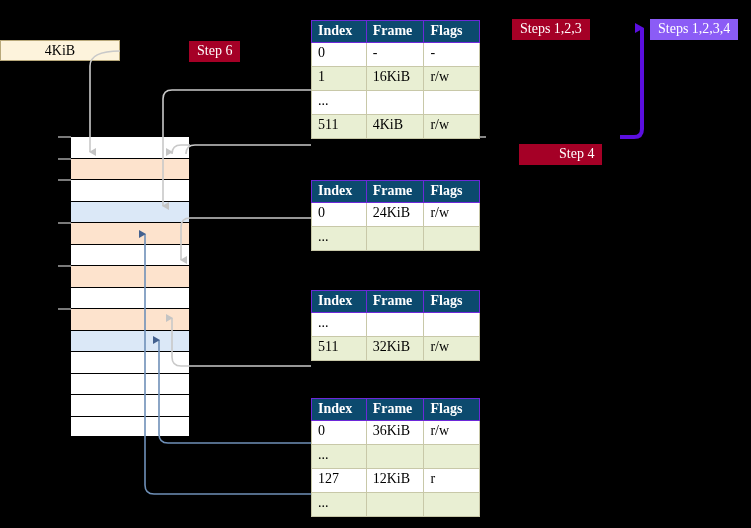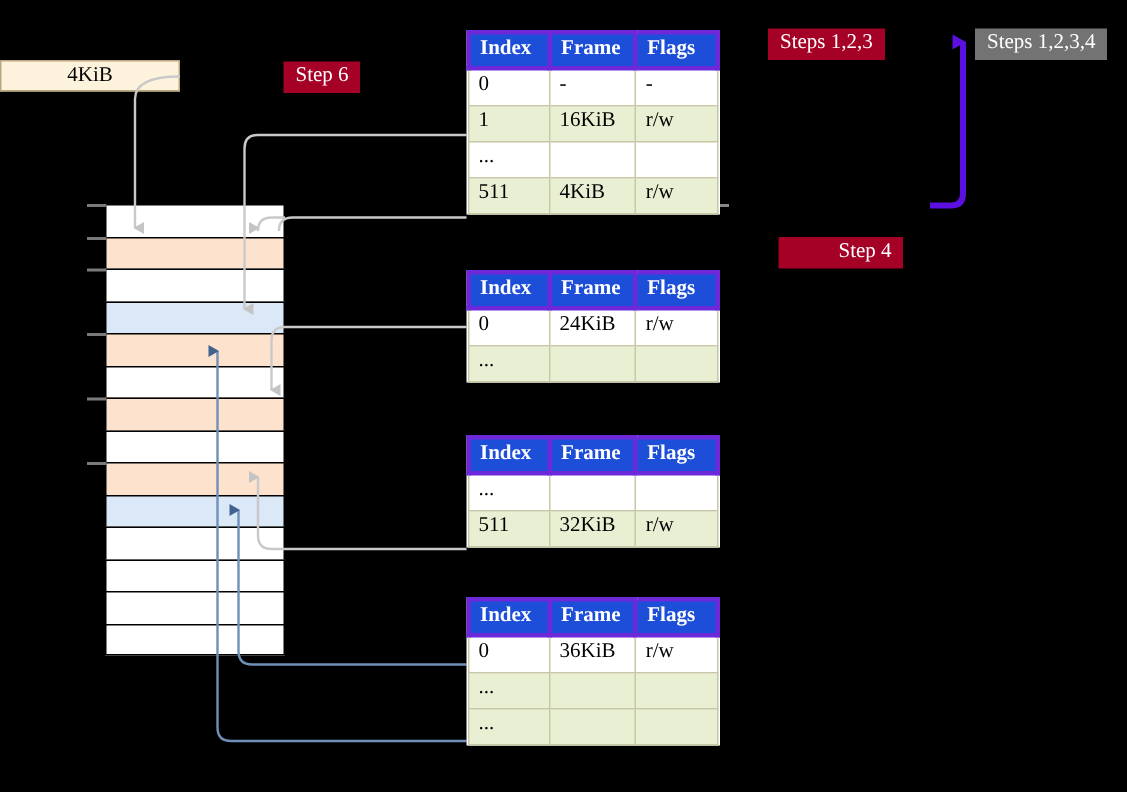--- a/index.html
+++ b/index.html
@@ -37,24 +37,24 @@
   .badge {
     position: absolute;
     color: #ffffff;
     font-size: 14px;
     line-height: 18px;
     padding: 1px 8px 2px 8px;
     white-space: nowrap;
     font-family: Liberation Serif, serif;
   }
   .badge-red { background: #a50026; }
-  .badge-violet { background: #737373; }
+  .badge-violet { background: #8b5cf6; }
 
   #badge-step0 { left: 189px; top: 41px; }
-  #badge-step4 { left: 519px; top: 158px; padding-left: 40px; }
+  #badge-step4 { left: 519px; top: 144px; padding-left: 40px; }
   #badge-steps123 { left: 512px; top: 19px; }
   #badge-steps1234 { left: 650px; top: 19px; }
 
   
   #memcol {
     position: absolute;
     left: 70px;
     top: 136px;
     width: 120px;
     height: 279px;
@@ -85,26 +85,26 @@
   
   .ptable {
     position: absolute;
     border-collapse: collapse;
     font-size: 14px;
     color: #000000;
     background: #ffffff;
     border: 1px solid #c8c8a8;
   }
   .ptable th {
-    background: #1d4ed8;
+    background: #0c4a6e;
     color: #ffffff;
     font-weight: bold;
     text-align: left;
     padding: 2px 6px 3px 6px;
-    border: 3px solid #6d28d9;
+    border: 1px solid #6d28d9;
     font-size: 14px;
     white-space: nowrap;
   }
   .ptable td {
     padding: 2px 6px 3px 6px;
     border: 1px solid #c8c8a8;
     height: 18px;
     white-space: nowrap;
     vertical-align: top;
   }
@@ -308,20 +308,25 @@
         <tr class="plain">
           <td>0</td>
           <td>36KiB</td>
           <td>r/w</td>
         </tr>
         <tr class="alt">
           <td>...</td>
           <td></td>
           <td></td>
         </tr>
+        <tr class="plain">
+          <td>127</td>
+          <td>12KiB</td>
+          <td>r</td>
+        </tr>
         <tr class="alt">
           <td>...</td>
           <td></td>
           <td></td>
         </tr>
       </tbody>
     </table>
 
 </div>
 

